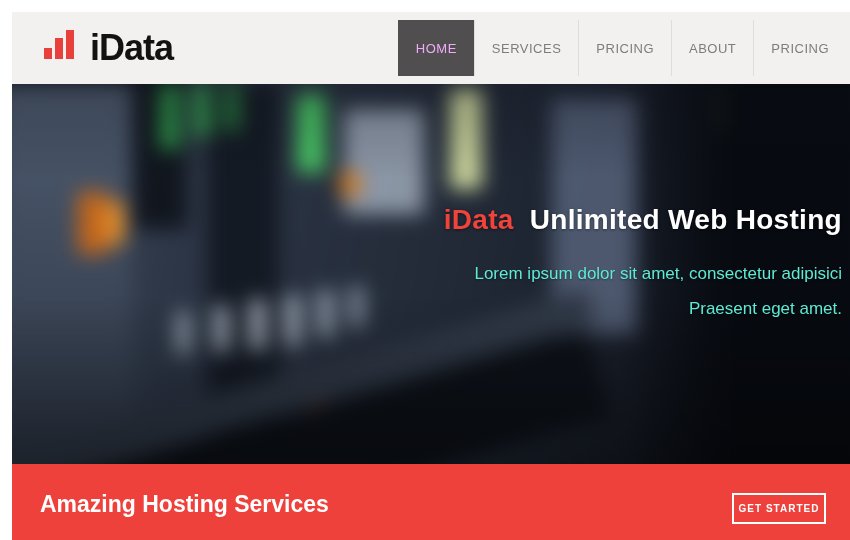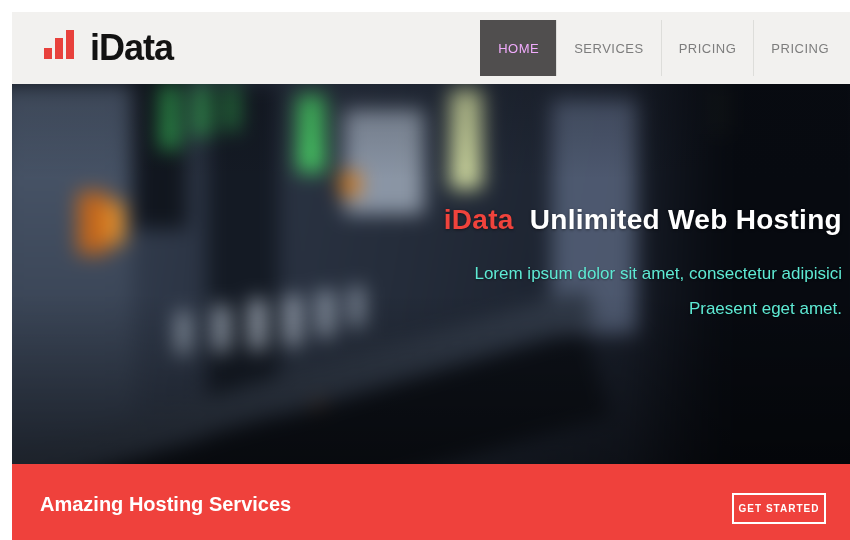--- a/index.html
+++ b/index.html
@@ -56,21 +56,21 @@
   .hero-content { position:absolute; left:0; right:0; top:112px; text-align:right; z-index:2; }
   .hero-title { font-size:28px; font-weight:bold; color:#ffffff; letter-spacing:.3px;
                 text-shadow:0 1px 3px rgba(0,0,0,.45); }
   .hero-title .accent { color:#f0433c; }
   .hero-sub { margin-top:12px; font-size:17px; line-height:27px; color:#5eead4;
               text-shadow:0 1px 2px rgba(0,0,0,.4); }
 
   
   .cta { height:88px; flex:0 0 88px; background:#ef413c; display:flex; align-items:center;
          justify-content:space-between; padding:0 28px 0 20px; }
-  .cta-heading { font-size:20px; font-weight:bold; color:#ffffff; margin-bottom:7px; }
+  .cta-heading { font-size:23px; font-weight:bold; color:#ffffff; margin-bottom:7px; }
   .cta-desc { font-size:12px; color:#ffefee; }
   .cta-btn { width:94px; height:31px; background:transparent; border:2px solid #ffffff; color:#ffffff;
              font-family:"Liberation Sans",sans-serif; font-size:10px; font-weight:bold; letter-spacing:1px;
              cursor:pointer; flex:0 0 auto; }
 </style>
 </head>
 <body>
 
 <div class="page">
 
@@ -80,20 +80,21 @@
         <i class="b1"></i>
           <i class="b2"></i>
           <i class="b3"></i>
       </span>
       <span class="logo-text">iData</span>
     </div>
     <nav class="nav">
       <a class="nav-item active">HOME</a>
       <a class="nav-item">SERVICES</a>
       <a class="nav-item">PRICING</a>
+      <a class="nav-item">ABOUT</a>
       <a class="nav-item">PRICING</a>
     </nav>
   </header>
 
   <section class="hero">
     <div class="hero-bg" aria-hidden="true">
       <div class="s-tldark"></div>
       <div class="s-rack"></div>
       <div class="s-slot"></div>
       <div class="s-g1"></div>

